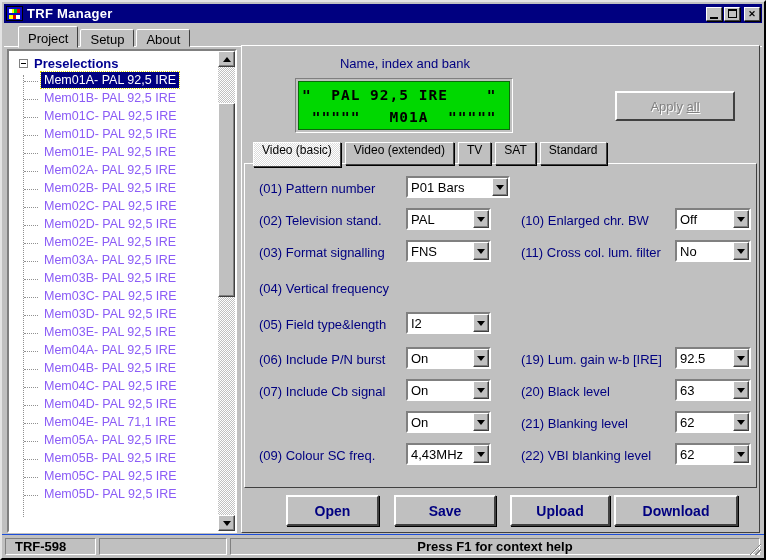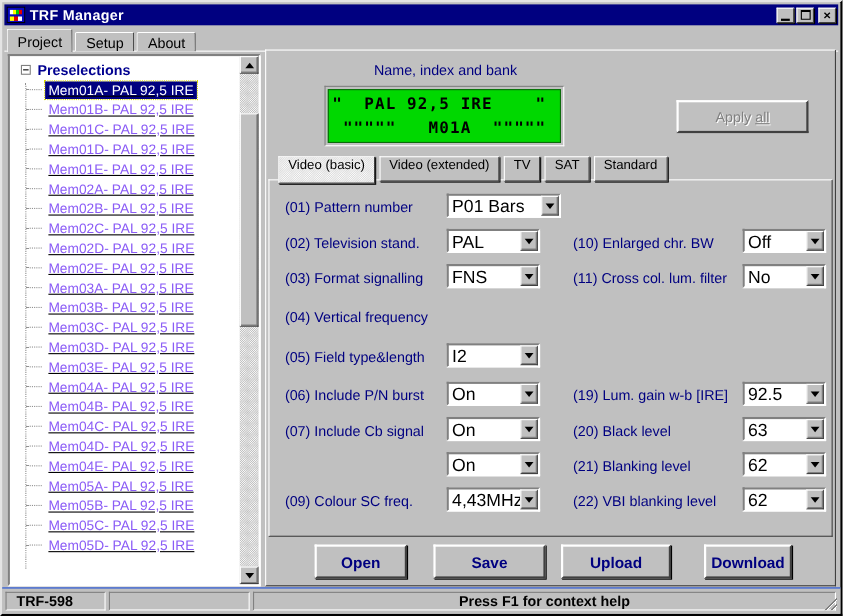--- a/index.html
+++ b/index.html
@@ -42,38 +42,38 @@
   .glyph-max { display: block; width: 9px; height: 9px; border: 1px solid #000; border-top-width: 2px; }
 
   
   .tabstrip { position: absolute; left: 4px; top: 23px; height: 22px; display: flex; align-items: flex-end; z-index: 3; }
   .main-tab {
     height: 18px; padding: 2px 9px 0; margin-right: 2px; font-size: 13px; color: #000;
     background: #c0c0c0;
     border: 1px solid; border-color: #fff #404040 transparent #fff;
     border-radius: 2px 2px 0 0;
   }
-  .main-tab.active { height: 22px; padding-top: 4px; margin-bottom: -1px; z-index: 4; position: relative; }
+  .main-tab.active { height: 22px; padding-top: 4px; margin-bottom: -1px; z-index: 4; position: relative; margin-left: 12px; }
   .page-top-line { position: absolute; left: 2px; right: 2px; top: 44px; border-top: 1px solid #fff; }
 
   
   .tree-box {
     position: absolute; left: 5px; top: 47px; width: 230px; height: 484px;
     background: #fff; border: 2px solid; border-color: #808080 #fff #fff #808080;
   }
   .tree-scrollarea { position: absolute; left: 0; top: 0; right: 17px; bottom: 0; overflow: hidden; padding-top: 3px; }
   .tree-vline { position: absolute; left: 14px; top: 24px; height: 442px; border-left: 1px dotted #909090; }
   .tree-root-row { position: relative; height: 18px; display: flex; align-items: center; padding-left: 10px; z-index: 1; }
   .expand-box {
     width: 9px; height: 9px; background: #fff; border: 1px solid #808080;
     display: inline-flex; align-items: center; justify-content: center; margin-right: 6px;
   }
   .expand-box .minus { width: 5px; height: 1px; background: #000; display: block; }
   .tree-root-label { font-size: 13px; font-weight: bold; color: #000090; }
-  .tree-item { position: relative; height: 18px; display: flex; align-items: flex-end; padding-left: 32px; white-space: nowrap; text-decoration: underline; }
+  .tree-item { position: relative; height: 18px; display: flex; align-items: flex-start; padding-left: 32px; white-space: nowrap; }
   .tree-item::before { content: ""; position: absolute; left: 15px; top: 9px; width: 14px; border-top: 1px dotted #909090; }
   .tree-item-label { font-size: 12.5px; color: #8b5cf6; padding: 1px 3px; }
   .tree-item.selected .tree-item-label { background: #000080; color: #fff; outline: 1px dotted #d8d800; }
 
   
   .scrollbar { position: absolute; top: 0; right: 0; bottom: 0; width: 17px; }
   .sb-track {
     position: absolute; left: 0; right: 0; top: 16px; bottom: 16px;
     background-image:
       linear-gradient(45deg,#fff 25%,transparent 25% 75%,#fff 75%),
@@ -147,38 +147,38 @@
   .field-label.left { left: 14px; }
   .field-label.right { left: 276px; }
   .dropdown {
     position: absolute; top: 4px; height: 22px; background: #fff;
     border: 2px solid; border-color: #808080 #fff #fff #808080;
     display: flex; align-items: stretch;
   }
   .dropdown.left { left: 161px; width: 85px; }
   .dropdown.left.wide { width: 104px; }
   .dropdown.right { left: 430px; width: 76px; }
-  .dd-value { flex: 1; font-size: 16px; color: #000; padding: 2px 0 0 3px; white-space: nowrap; overflow: hidden; }
+  .dd-value { flex: 1; font-size: 13px; color: #000; padding: 2px 0 0 3px; white-space: nowrap; overflow: hidden; }
   .dd-btn {
     width: 16px; background: #c0c0c0; border: 1px solid; border-color: #fff #404040 #404040 #fff;
     box-shadow: inset -1px -1px 0 #808080; display: flex; align-items: center; justify-content: center;
   }
   .dd-caret { width: 0; height: 0; border-left: 4px solid transparent; border-right: 4px solid transparent; border-top: 5px solid #000; }
 
   
   .action-bar { position: absolute; left: 0; top: 449px; width: 100%; height: 32px; }
   .action-btn {
     position: absolute; top: 0; height: 31px; background: #c0c0c0;
     border: 2px solid; border-color: #fff #404040 #404040 #fff; box-shadow: 1px 1px 0 #000;
     font-family: "Liberation Sans", sans-serif; font-size: 14px; font-weight: bold; color: #000080;
   }
-  .action-btn:nth-child(1) { left: 44px; width: 84px; }
+  .action-btn:nth-child(1) { left: 44px; width: 93px; }
   .action-btn:nth-child(2) { left: 152px; width: 102px; }
   .action-btn:nth-child(3) { left: 268px; width: 100px; }
-  .action-btn:nth-child(4) { left: 398px; width: 80px; }
+  .action-btn:nth-child(4) { left: 372px; width: 124px; }
 
   
   .statusbar { position: absolute; left: 0; right: 0; bottom: 0; height: 24px; background: #c0c0c0; border-top: 1px solid #1d4ed8; }
   .status-panel {
     position: absolute; top: 3px; bottom: 3px;
     border: 1px solid; border-color: #808080 #fff #fff #808080;
     display: flex; align-items: center; font-size: 13px; font-weight: bold; color: #000;
   }
   .sp1 { left: 3px; width: 91px; padding-left: 9px; }
   .sp2 { left: 97px; width: 128px; }
@@ -278,21 +278,21 @@
           <div class="tree-item">
             <span class="tree-item-label">Mem04B- PAL 92,5 IRE</span>
           </div>
           <div class="tree-item">
             <span class="tree-item-label">Mem04C- PAL 92,5 IRE</span>
           </div>
           <div class="tree-item">
             <span class="tree-item-label">Mem04D- PAL 92,5 IRE</span>
           </div>
           <div class="tree-item">
-            <span class="tree-item-label">Mem04E- PAL 92,5 IRE</span>
+            <span class="tree-item-label">Mem04E- PAL 71,1 IRE</span>
           </div>
           <div class="tree-item">
             <span class="tree-item-label">Mem05A- PAL 92,5 IRE</span>
           </div>
           <div class="tree-item">
             <span class="tree-item-label">Mem05B- PAL 92,5 IRE</span>
           </div>
           <div class="tree-item">
             <span class="tree-item-label">Mem05C- PAL 92,5 IRE</span>
           </div>

